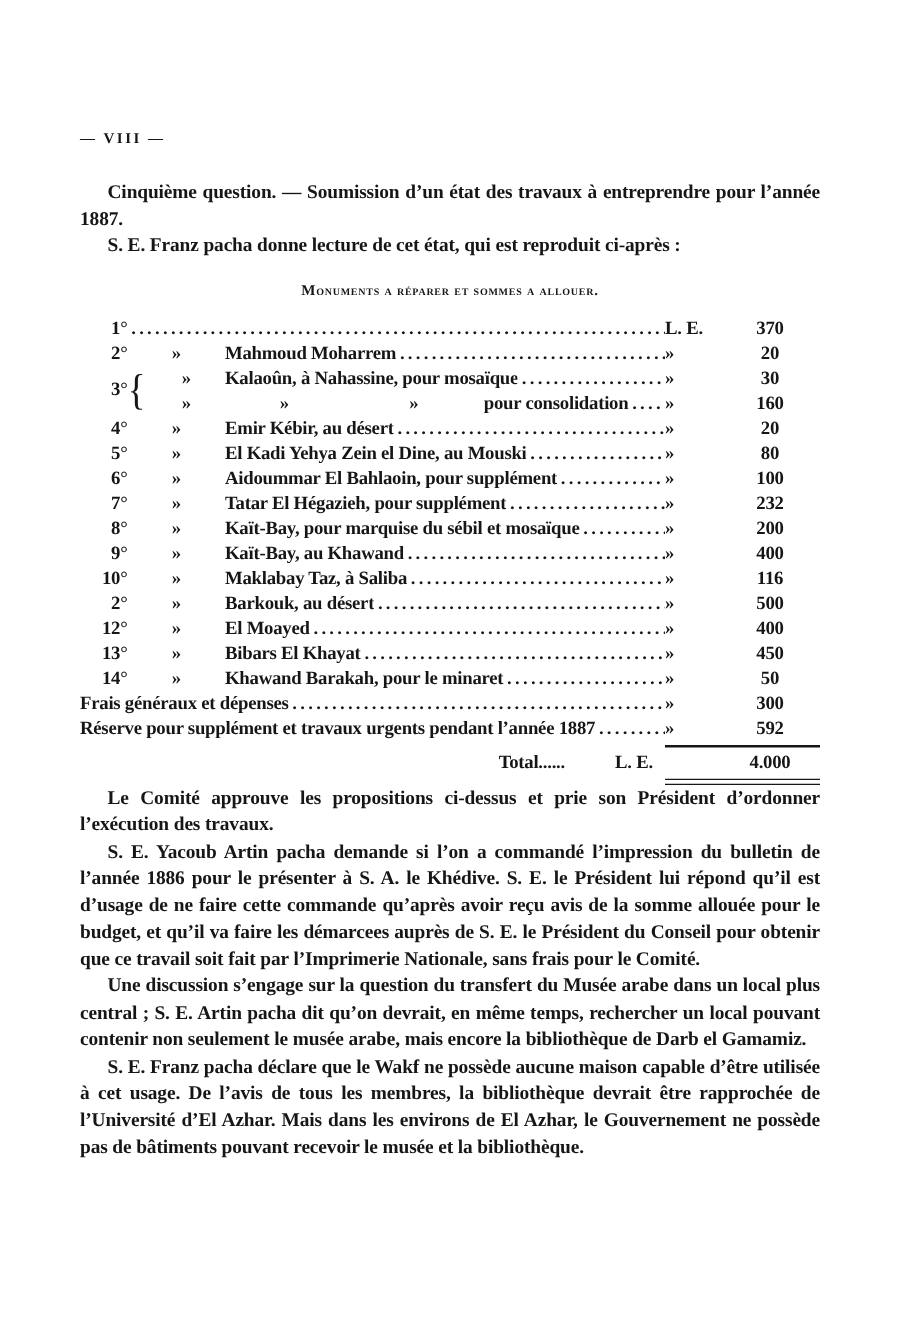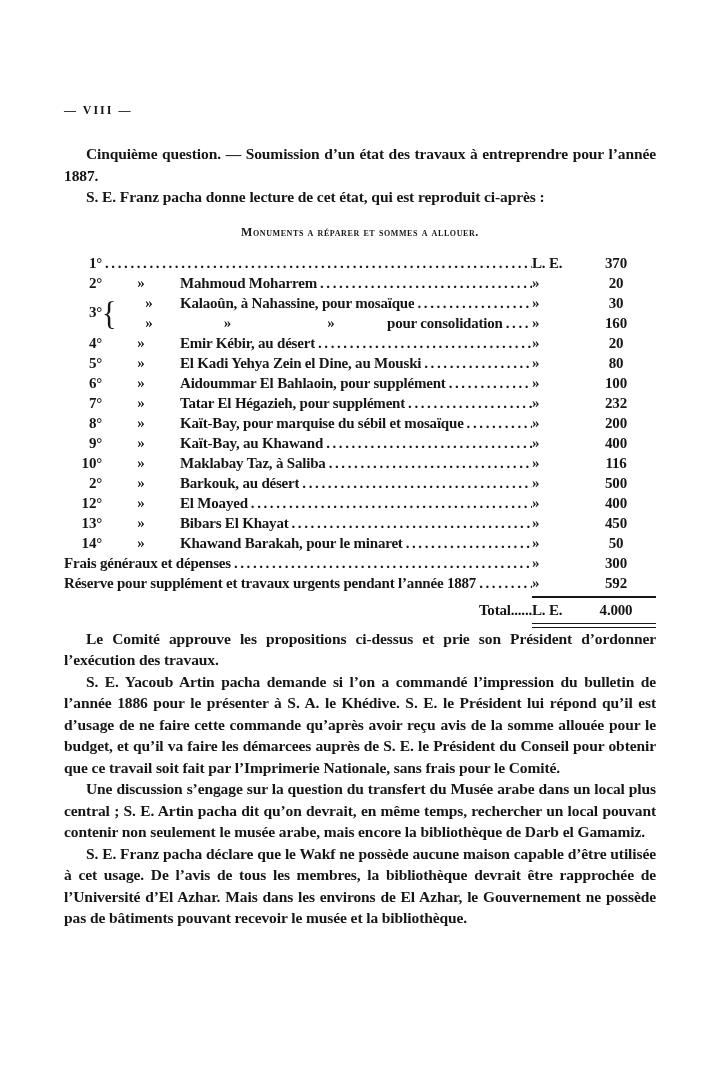--- a/index.html
+++ b/index.html
@@ -84,21 +84,21 @@
   .compound-body .trow { padding-right: 14px; }
   .compound-body .col-ditto { width: 62px; }
   
   .total-wrap { margin-top: 3px; }
   .rule-top {
     width: 124px;
     margin-left: auto;
     border-top: 2px solid #161616;
     margin-bottom: 2px;
   }
-  .total-row { padding-right: 14px; }
+  .total-row { padding-right: 14px; gap: 40px; }
   .total-label { flex: none; }
   .total-spacer { flex: 1; }
   .rule-bottom {
     width: 124px;
     margin-left: auto;
     height: 3px;
     border-top: 1.7px solid #161616;
     border-bottom: 1.7px solid #161616;
     margin-top: 3px;
   }

